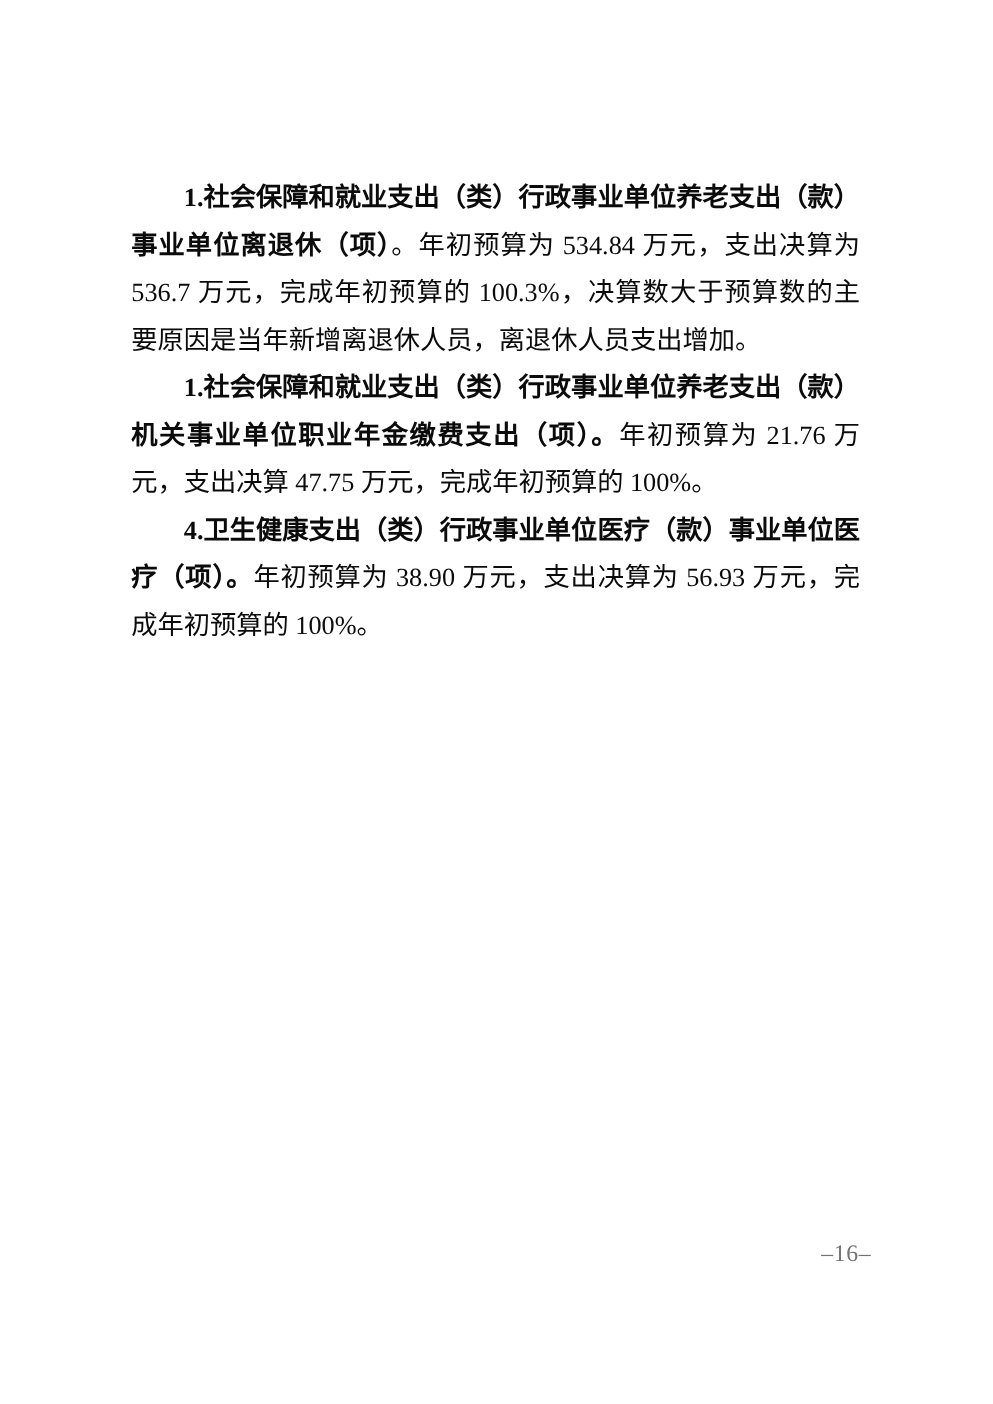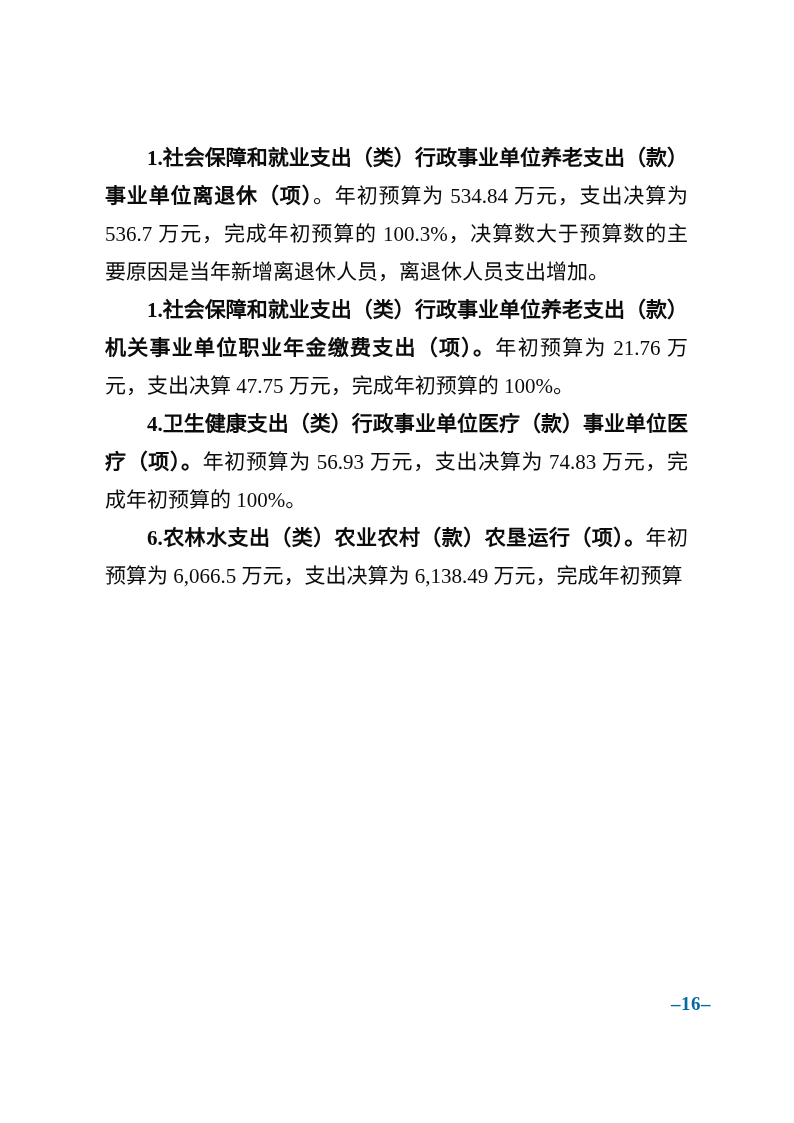--- a/index.html
+++ b/index.html
@@ -32,32 +32,30 @@
     padding: 0;
   }
   .para.indent {
     text-indent: 42px;
   }
   .seg { font-weight: normal; }
   .seg.bold { font-weight: bold; }
   .page-number {
     position: absolute;
     top: 993px;
-    right: 83px;
+    right: 97px;
     font-size: 19px;
     line-height: 22px;
-    color: #0369a1;
+    color: #737373;
     letter-spacing: 0.5px;
-    font-weight: bold;
   }
 </style>
 </head>
 <body>
 
 <div class="page">
   <div class="body-text" id="doc-body">
       <p class="para indent"><span class="seg bold">1.社会保障和就业支出（类）行政事业单位养老支出（款）事业单位离退休（项）</span><span class="seg">。年初预算为 534.84 万元，支出决算为 536.7 万元，完成年初预算的 100.3%，决算数大于预算数的主要原因是当年新增离退休人员，离退休人员支出增加。</span></p>
       <p class="para indent"><span class="seg bold">1.社会保障和就业支出（类）行政事业单位养老支出（款）机关事业单位职业年金缴费支出（项）。</span><span class="seg">年初预算为 21.76 万元，支出决算 47.75 万元，完成年初预算的 100%。</span></p>
-      <p class="para indent"><span class="seg bold">4.卫生健康支出（类）行政事业单位医疗（款）事业单位医疗（项）。</span><span class="seg">年初预算为 56.93 万元，支出决算为 74.83 万元，完成年初预算的 100%。</span></p>
-      <p class="para indent"><span class="seg bold">6.农林水支出（类）农业农村（款）农垦运行（项）。</span><span class="seg">年初预算为 6,066.5 万元，支出决算为 6,138.49 万元，完成年初预算</span></p>
+      <p class="para indent"><span class="seg bold">4.卫生健康支出（类）行政事业单位医疗（款）事业单位医疗（项）。</span><span class="seg">年初预算为 38.90 万元，支出决算为 56.93 万元，完成年初预算的 100%。</span></p>
     </div>
   <div class="page-number">–16–</div>
 </div>
 
 </body></html>

